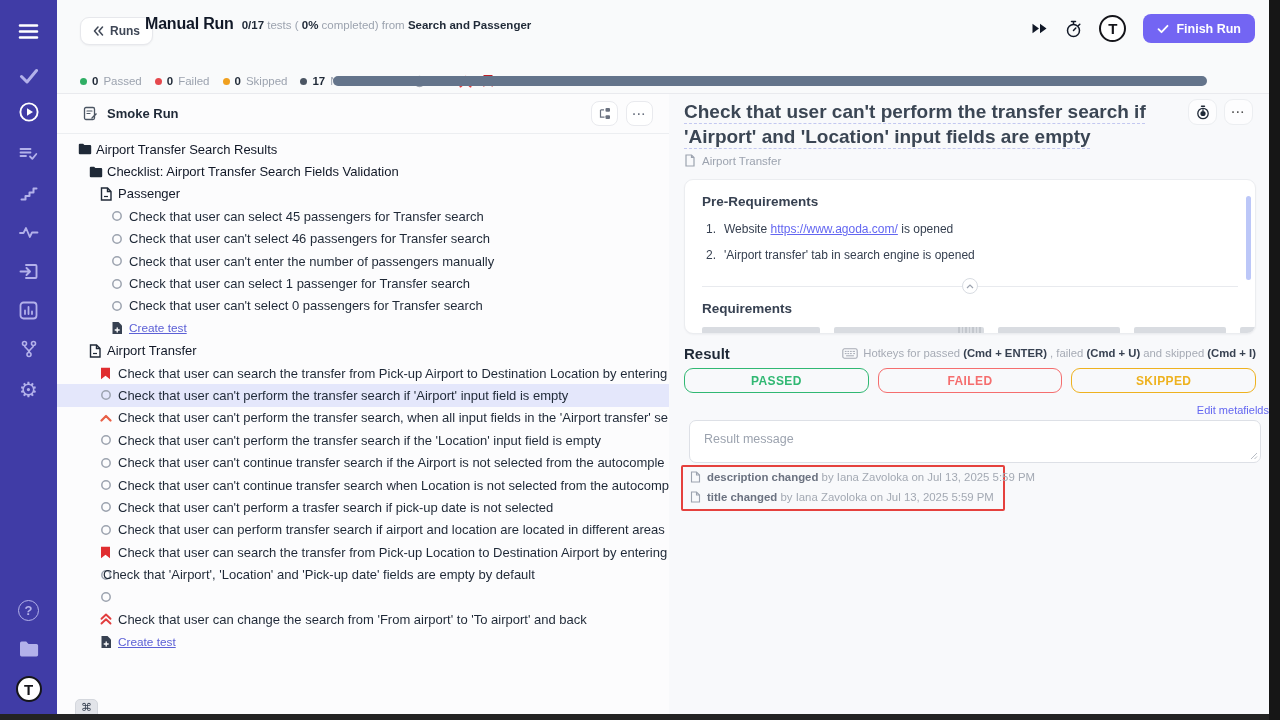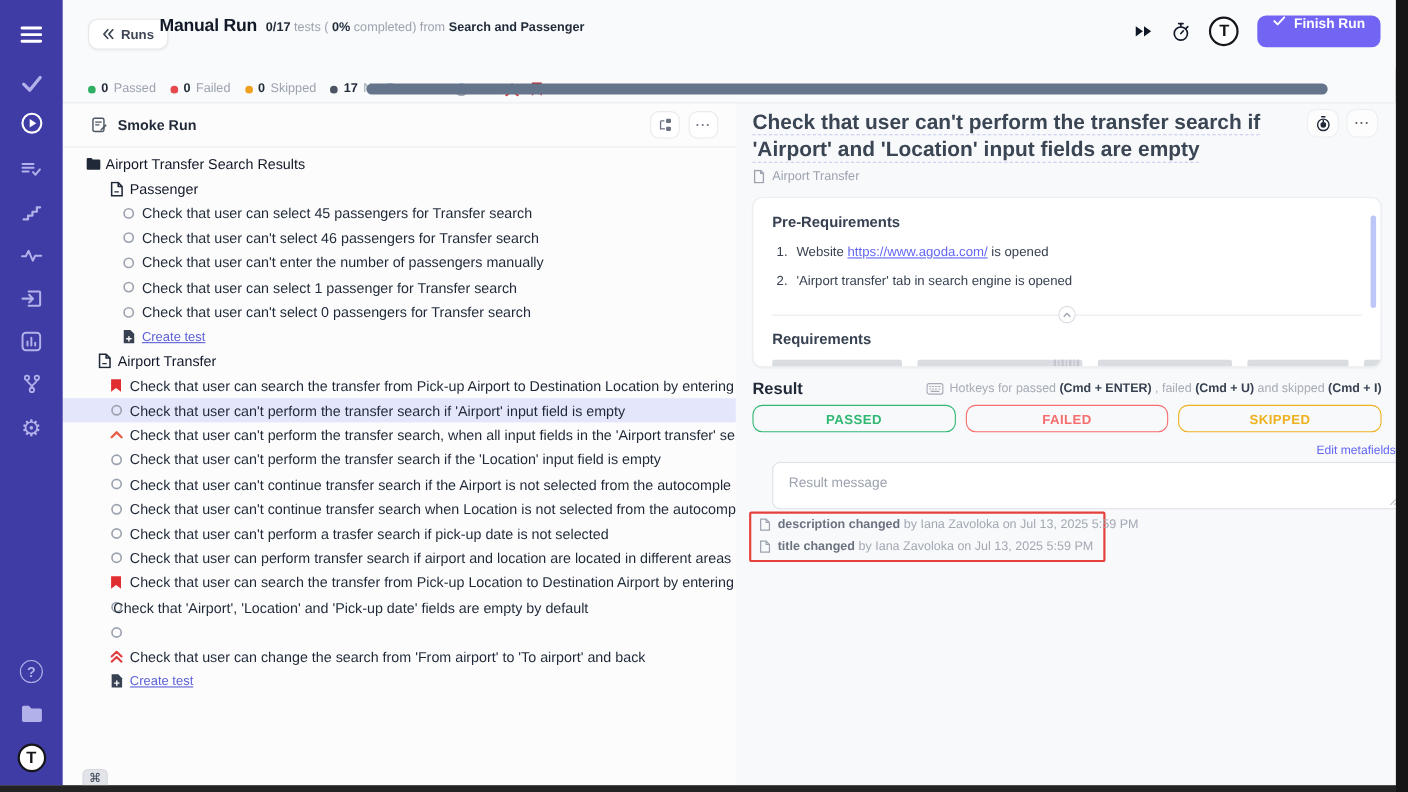--- a/index.html
+++ b/index.html
@@ -18,21 +18,21 @@
 
   
   .header { position:absolute; left:57px; top:0; width:1212px; height:62px; background:#f9fafb; }
   .runs-btn { position:absolute; left:23px; top:17px; height:28px; padding:0 12px; background:#fff; border:1px solid #e7e8ec; border-radius:9px; box-shadow:0 1px 2px rgba(16,24,40,.05); display:flex; align-items:center; gap:6px; font-size:12px; font-weight:700; color:#3f4756; cursor:pointer; }
   .page-title-row { position:absolute; left:88px; top:15px; display:flex; align-items:baseline; gap:8px; white-space:nowrap; }
   .page-title { font-size:16px; font-weight:800; color:#111827; letter-spacing:-.2px; }
   .title-sub { font-size:11.5px; color:#9ca3af; }
   .title-sub b { color:#1f2937; }
   .hdr-right { position:absolute; right:14px; top:14px; display:flex; align-items:center; gap:17px; }
   .hdr-avatar { width:27px; height:27px; background:#fff; border:2px solid #15151a; border-radius:50%; color:#15151a; font-weight:800; font-size:15px; display:flex; align-items:center; justify-content:center; cursor:pointer; }
-  .finish-btn { height:29px; padding:0 14px; background:#7365f3; border:none; border-radius:8px; color:#fff; font-size:12.5px; font-weight:700; display:flex; gap:7px; cursor:pointer; font-family:inherit; }
+  .finish-btn { height:29px; padding:0 14px; background:#7365f3; border:none; border-radius:8px; color:#fff; font-size:12.5px; font-weight:700; display:flex; align-items:center; gap:7px; cursor:pointer; font-family:inherit; }
 
   
   .stats-row { position:absolute; left:80px; top:70px; height:22px; display:flex; align-items:center; }
   .stat { display:flex; align-items:center; gap:5px; margin-right:13px; font-size:11.5px; }
   .stat .dot { width:7px; height:7px; border-radius:50%; }
   .stat b { color:#1f2937; }
   .stat span.lbl { color:#9ca3af; }
   .filter-icons { display:flex; align-items:center; gap:10px; margin-left:6px; }
   .filter-icons .fi { cursor:pointer; display:flex; }
   .progress { position:absolute; left:333px; top:76px; width:874px; height:10px; border-radius:5px; background:#64748b; }
@@ -74,21 +74,21 @@
   .dc-scroll { position:absolute; right:4px; top:16px; width:5px; height:84px; background:#bcc7f8; border-radius:3px; }
   .dc-grip { position:absolute; left:50%; bottom:0; margin-left:-12px; display:flex; gap:2px; }
   .dc-grip i { width:1.5px; height:6px; background:#c3c7cd; display:block; }
 
   .result-h { position:absolute; left:15px; top:251px; font-size:15px; font-weight:700; color:#1f2937; }
   .hotkeys { position:absolute; right:13px; top:253px; display:flex; align-items:center; gap:5px; font-size:11.3px; color:#a6abb5; white-space:nowrap; }
   .hotkeys b { color:#374151; }
   .verdicts { position:absolute; left:15px; top:274px; width:572px; display:flex; gap:9px; }
   .v-btn { flex:1; height:25px; background:transparent; border-radius:9px; border:1.5px solid; font-size:12px; font-weight:700; letter-spacing:.4px; display:flex; align-items:center; justify-content:center; cursor:pointer; font-family:inherit; }
   .edit-meta { position:absolute; right:0; top:310px; font-size:11px; color:#6366f1; cursor:pointer; }
-  .msg-wrap { position:absolute; left:33px; top:326px; width:572px; height:43px; }
+  .msg-wrap { position:absolute; left:20px; top:326px; width:572px; height:43px; }
   .msg-wrap textarea { width:100%; height:100%; border:1px solid #dde0e6; border-radius:7px; background:#fff; resize:none; font-family:inherit; font-size:12.5px; color:#374151; padding:11px 14px; outline:none; }
   .msg-wrap textarea::placeholder { color:#9ca3af; }
   .resize-glyph { position:absolute; right:3px; bottom:3px; pointer-events:none; }
 
   .history-box { position:absolute; left:12px; top:371px; width:324px; height:46px; border:2px solid #e5413d; border-radius:2px; }
   .h-row { position:absolute; left:7px; display:flex; align-items:flex-end; gap:6px; font-size:11.4px; color:#a3a9b3; white-space:nowrap; }
   .h-row b { color:#6b7280; }
 
   .cmd-btn { position:absolute; left:75px; top:699px; width:23px; height:17px; background:#e2e4e9; border:1px solid #d4d7dd; border-radius:5px 5px 0 0; color:#374151; font-size:11px; display:flex; align-items:center; justify-content:center; cursor:pointer; }
 </style>
@@ -287,20 +287,29 @@
       </span>
     </div>
     <div class="tree" id="tree-rows">
         <div class="trow grp">
     <span class="ticon" style="left:21px">
             <svg width="14" height="12" viewBox="0 0 14 12">
               <path d="M.8 1.8A1.1 1.1 0 0 1 1.9.7h3.2l1.3 1.4h5.7a1.1 1.1 0 0 1 1.1 1.1v7a1.1 1.1 0 0 1-1.1 1.1H1.9A1.1 1.1 0 0 1 .8 10.2z" fill="#1f2937"></path>
             </svg>
           </span>
     <span class="tlabel" style="left:39px; width:589px">Airport Transfer Search Results</span>
+
+  </div>
+        <div class="trow grp">
+    <span class="ticon" style="left:32px">
+            <svg width="14" height="12" viewBox="0 0 14 12">
+              <path d="M.8 1.8A1.1 1.1 0 0 1 1.9.7h3.2l1.3 1.4h5.7a1.1 1.1 0 0 1 1.1 1.1v7a1.1 1.1 0 0 1-1.1 1.1H1.9A1.1 1.1 0 0 1 .8 10.2z" fill="#1f2937"></path>
+            </svg>
+          </span>
+    <span class="tlabel" style="left:50px; width:578px">Checklist: Airport Transfer Search Fields Validation</span>
 
   </div>
         <div class="trow grp">
     <span class="ticon" style="left:43px">
             <svg width="12" height="14" viewBox="0 0 12 14">
               <path d="M1.5 1h6L11 4.5V13H1.5z" fill="none" stroke="#1f2937" stroke-width="1.4"></path>
               <path d="M7.5 1v3.5H11" fill="none" stroke="#1f2937" stroke-width="1.4"></path>
               <path d="M4 9.5h4" stroke="#1f2937" stroke-width="1.2"></path>
             </svg>
           </span>

